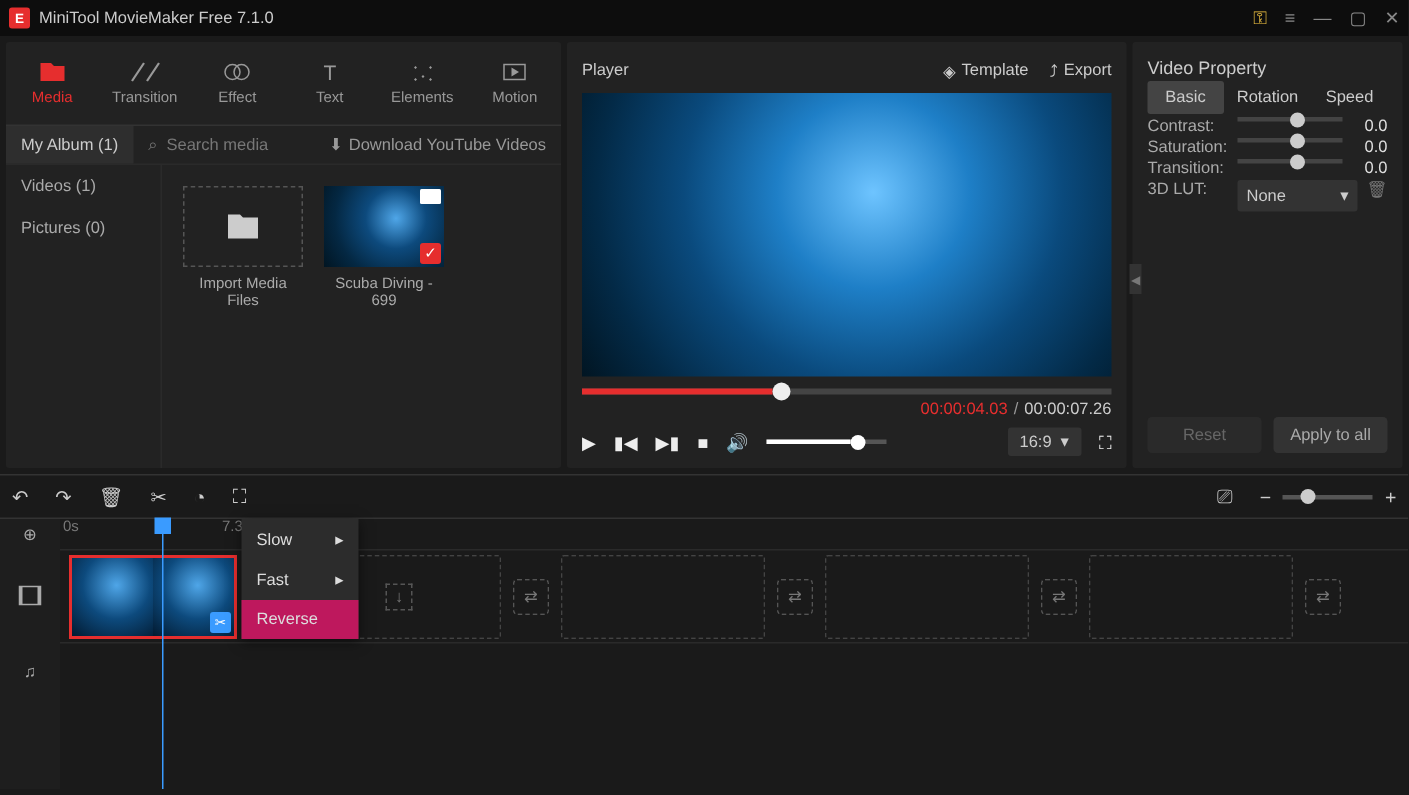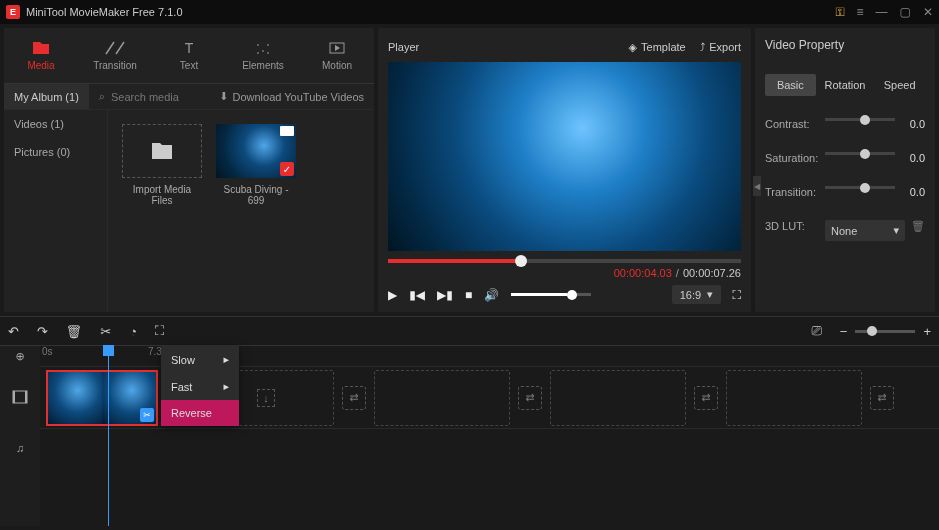--- a/index.html
+++ b/index.html
@@ -46,21 +46,21 @@
 .time-cur{color:#e62e2e}
 .time-sep{color:#999}
 .time-tot{color:#ccc}
 .controls{display:flex;align-items:center;gap:12px;margin-top:6px}
 .ctrl{color:#eee;cursor:pointer;font-size:12px}
 .vol-bar{width:80px;height:3px;background:#555;position:relative}
 .vol-fill{width:70%;height:100%;background:#fff}
 .vol-thumb{position:absolute;left:70%;top:-3.5px;width:10px;height:10px;border-radius:50%;background:#fff}
 .spacer{flex:1}
 .aspect{background:#333;padding:3px 8px;border-radius:2px;display:flex;align-items:center;gap:6px;cursor:pointer;color:#ccc}
-.prop-panel{width:180px;background:#222;border-radius:2px;padding:10px;display:flex;flex-direction:column;gap:22px}
+.prop-panel{width:180px;background:#222;border-radius:2px;padding:10px;display:flex;flex-direction:column;gap:2px}
 .prop-title{color:#ccc;font-size:12px}
 .tabs{display:flex;gap:4px}
 .tab{flex:1;text-align:center;padding:5px 0;background:transparent;color:#ccc;font-size:11px;cursor:pointer;border-radius:2px}
 .tab.active{background:#444}
 .prop-row{display:flex;gap:6px}
 .prop-label{width:54px;color:#aaa}
 .slider{flex:1;height:3px;background:#444;position:relative}
 .slider-thumb{position:absolute;left:50%;top:-3.5px;width:10px;height:10px;border-radius:50%;background:#ccc}
 .prop-val{width:24px;text-align:right;color:#ddd}
 .lut-select{flex:1;background:#333;padding:4px 6px;border-radius:2px;display:flex;align-items:center;justify-content:space-between;cursor:pointer;color:#ccc}
@@ -128,20 +128,27 @@
         <span class="tool-label">Media</span>
       </div>
       <div class="tool-item">
         <svg class="tool-icon" viewBox="0 0 20 16">
             <path fill="none" stroke="currentColor" stroke-width="1.5" d="M1 14L9 2M11 14L19 2"></path>
           </svg>
         <span class="tool-label">Transition</span>
       </div>
       <div class="tool-item">
         <svg class="tool-icon" viewBox="0 0 20 16">
+            <circle cx="7" cy="8" r="5" fill="none" stroke="currentColor"></circle>
+            <circle cx="13" cy="8" r="5" fill="none" stroke="currentColor"></circle>
+          </svg>
+        <span class="tool-label">Effect</span>
+      </div>
+      <div class="tool-item">
+        <svg class="tool-icon" viewBox="0 0 20 16">
             <text x="10" y="13" text-anchor="middle" font-size="14" fill="currentColor" font-family="serif">T</text>
           </svg>
         <span class="tool-label">Text</span>
       </div>
       <div class="tool-item">
         <svg class="tool-icon" viewBox="0 0 20 16">
             <path fill="currentColor" d="M5 4l1 1-1 1-1-1zM15 4l1 1-1 1-1-1zM10 10l1 1-1 1-1-1zM5 12l1 1-1 1-1-1zM15 12l1 1-1 1-1-1z"></path>
           </svg>
         <span class="tool-label">Elements</span>
       </div>
@@ -260,20 +267,24 @@
         </div>
       <div class="prop-val">0.0</div>
     </div>
     <div class="prop-row">
       <div class="prop-label">3D LUT:</div>
       <div class="lut-select">
         <span>None</span>
         <span>▾</span>
       </div>
       <span class="trash">🗑</span>
+    </div>
+    <div class="prop-buttons">
+      <div class="btn disabled">Reset</div>
+      <div class="btn">Apply to all</div>
     </div>
   </div>
 </div>
 
 <div class="expand-tab">◀</div>
 
 <div class="timeline-area">
   <div class="tl-toolbar">
     <span class="tl-tool">↶</span>
     <span class="tl-tool">↷</span>

